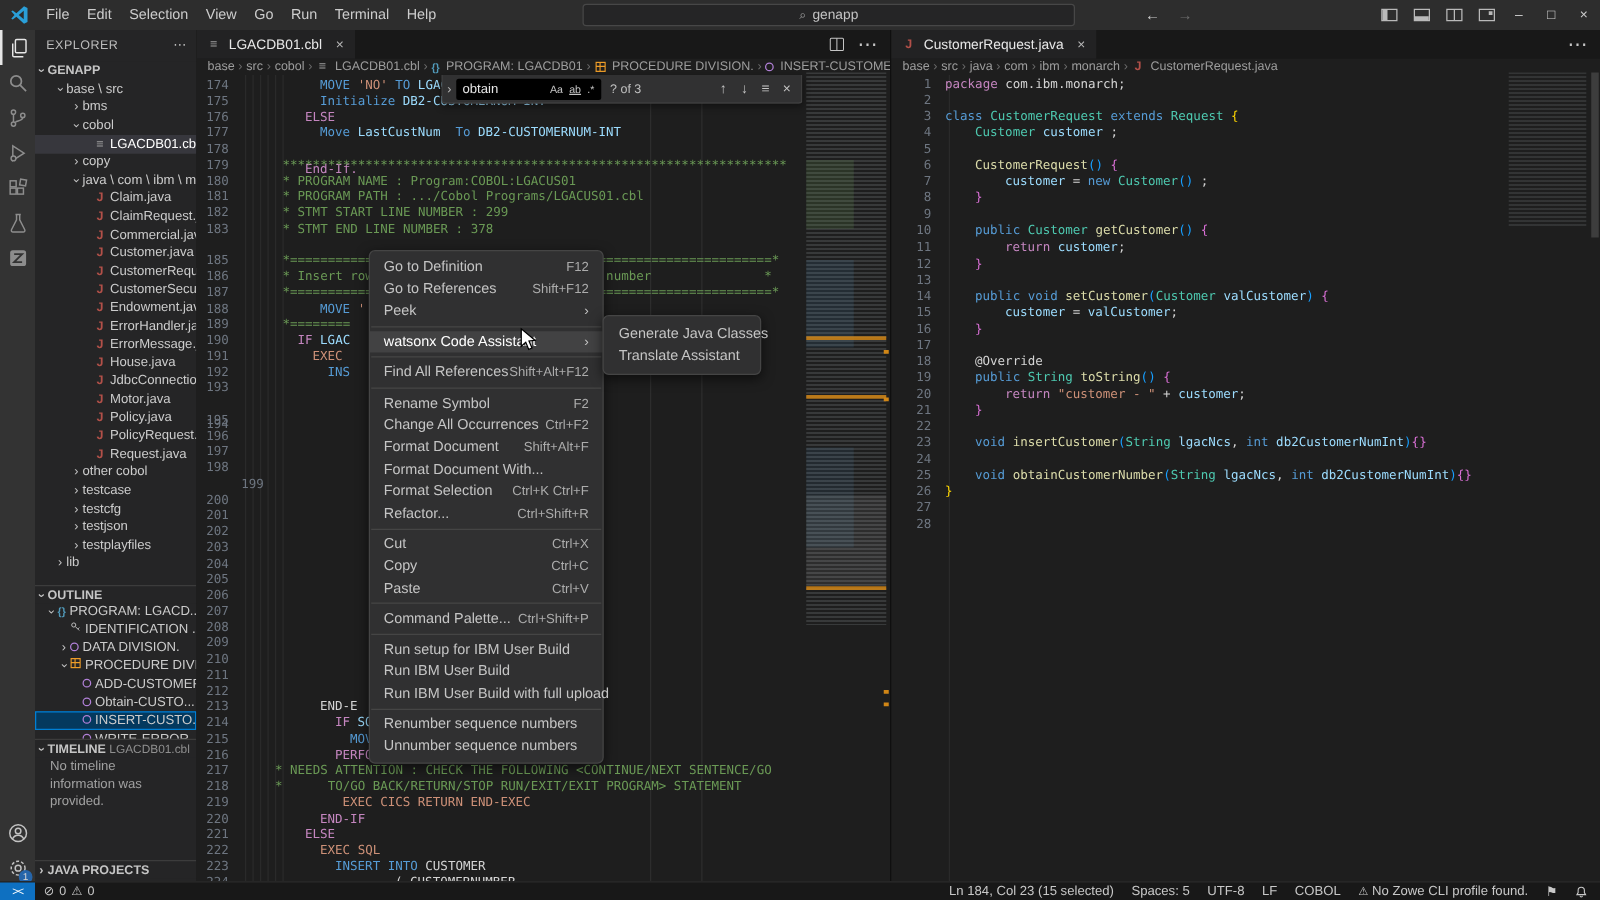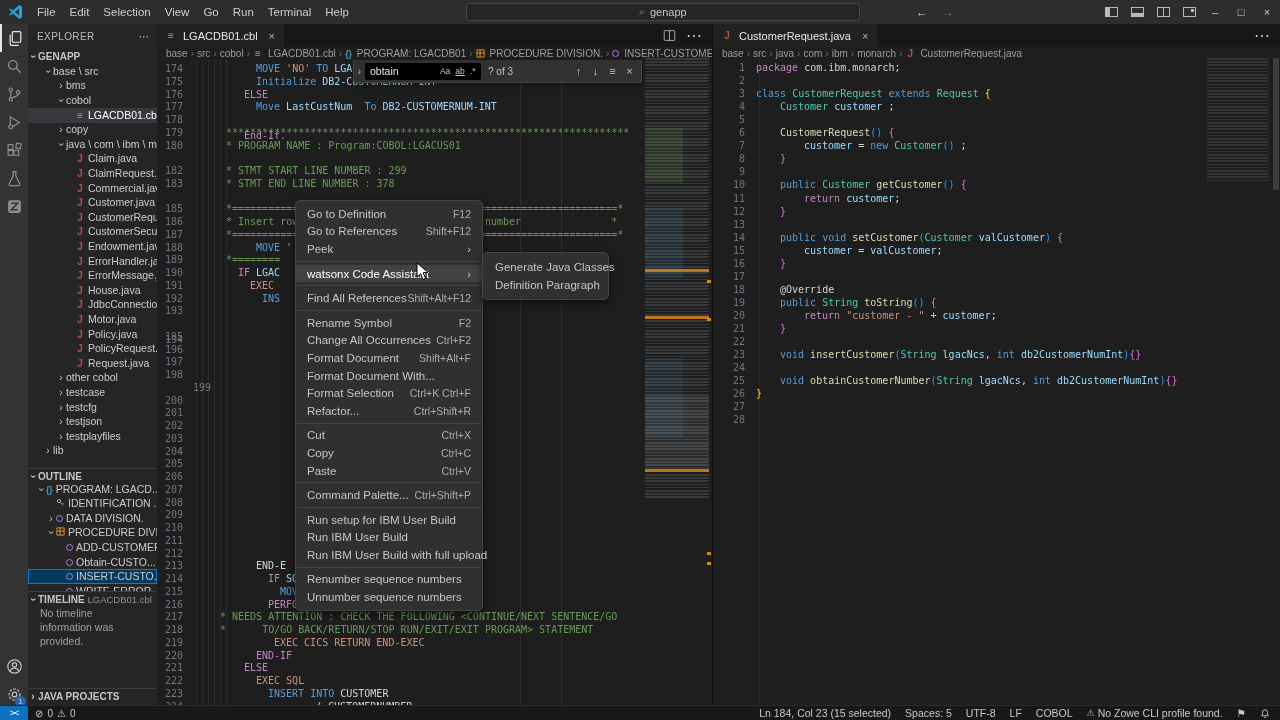--- a/index.html
+++ b/index.html
@@ -319,20 +319,21 @@
       <div class="iguide" style="left:69px"></div>
     <div class="ruler" style="left:363px"></div>
       <div class="ruler" style="left:404px"></div>
   <div class="crow" style="top: 3px;"><span class="lnum" style="width: 26px;">174</span><span class="ltext" style="left: 99px;"><span class="c-kw">MOVE </span><span class="c-str">'NO' </span><span class="c-kw">TO </span><span class="c-var">LGAC-</span></span></div>
       <div class="crow" style="top: 15.75px;"><span class="lnum" style="width: 26px;">175</span><span class="ltext" style="left: 99px;"><span class="c-kw">Initialize </span><span class="c-var">DB2-CUSTOMERNUM-INT</span></span></div>
       <div class="crow" style="top: 28.5px;"><span class="lnum" style="width: 26px;">176</span><span class="ltext" style="left: 87px;"><span class="c-ctl">ELSE</span></span></div>
       <div class="crow" style="top: 41.25px;"><span class="lnum" style="width: 26px;">177</span><span class="ltext" style="left: 99px;"><span class="c-kw">Move </span><span class="c-var">LastCustNum</span><span class="c-txt">  </span><span class="c-kw">To </span><span class="c-var">DB2-CUSTOMERNUM-INT</span></span></div>
       <div class="crow" style="top: 54px;"><span class="lnum" style="width: 26px;">178</span><span class="ltext" style="left: 87px; margin-top: 16px;"><span class="c-ctl">End-If.</span></span></div>
       <div class="crow" style="top: 66.75px;"><span class="lnum" style="width: 26px;">179</span><span class="ltext" style="left: 69px;"><span class="c-cmt">*******************************************************************</span></span></div>
       <div class="crow" style="top: 79.5px;"><span class="lnum" style="width: 26px;">180</span><span class="ltext" style="left: 69px;"><span class="c-cmt">* PROGRAM NAME : Program:COBOL:LGACUS01</span></span></div>
+      <div class="crow" style="top: 92.25px;"><span class="lnum" style="width: 26px;">181</span><span class="ltext" style="left: 69px;"><span class="c-cmt">* PROGRAM PATH : .../Cobol Programs/LGACUS01.cbl</span></span></div>
       <div class="crow" style="top: 105px;"><span class="lnum" style="width: 26px;">182</span><span class="ltext" style="left: 69px;"><span class="c-cmt">* STMT START LINE NUMBER : 299</span></span></div>
       <div class="crow" style="top: 117.75px;"><span class="lnum" style="width: 26px;">183</span><span class="ltext" style="left: 69px;"><span class="c-cmt">* STMT END LINE NUMBER : 378</span></span></div>
       <div class="crow" style="top: 143.25px;"><span class="lnum" style="width: 26px;">185</span><span class="ltext" style="left: 69px;"><span class="c-cmt">*================================================================*</span></span></div>
       <div class="crow" style="top: 156px;"><span class="lnum" style="width: 26px;">186</span><span class="ltext" style="left: 69px;"><span class="c-cmt">* Insert row                               number               *</span></span></div>
       <div class="crow" style="top: 168.75px;"><span class="lnum" style="width: 26px;">187</span><span class="ltext" style="left: 69px;"><span class="c-cmt">*================================================================*</span></span></div>
       <div class="crow" style="top: 181.5px;"><span class="lnum" style="width: 26px;">188</span><span class="ltext" style="left: 99px;"><span class="c-kw">MOVE </span><span class="c-str">'</span></span></div>
       <div class="crow" style="top: 194.25px;"><span class="lnum" style="width: 26px;">189</span><span class="ltext" style="left: 69px;"><span class="c-cmt">*========</span></span></div>
       <div class="crow" style="top: 207px;"><span class="lnum" style="width: 26px;">190</span><span class="ltext" style="left: 81px;"><span class="c-ctl">IF </span><span class="c-var">LGAC</span></span></div>
       <div class="crow" style="top: 219.75px;"><span class="lnum" style="width: 26px;">191</span><span class="ltext" style="left: 93px;"><span class="c-str">EXEC</span></span></div>
       <div class="crow" style="top: 232.5px;"><span class="lnum" style="width: 26px;">192</span><span class="ltext" style="left: 105px;"><span class="c-kw">INS</span></span></div>
@@ -558,21 +559,21 @@
     </div>
     <div class="mi">
       <span>Unnumber sequence numbers</span>
     </div>
   </div>
 <div id="submenu">
     <div class="mi">
       <span>Generate Java Classes</span>
     </div>
     <div class="mi">
-      <span>Definition Paragraph</span>
+      <span>Translate Assistant</span>
     </div>
   </div>
 <svg id="cursor" width="14" height="20" viewBox="0 0 14 20">
     <path d="M1 1 L1 15 L4.6 11.8 L7 17.5 L9.6 16.4 L7.2 10.8 L12 10.3 Z" fill="#fff" stroke="#000" stroke-width="1"></path>
   </svg>
 
 <div id="statusbar">
   <div id="remote">&gt;&lt;</div>
   <div id="problems">
     <span>⊘</span>

